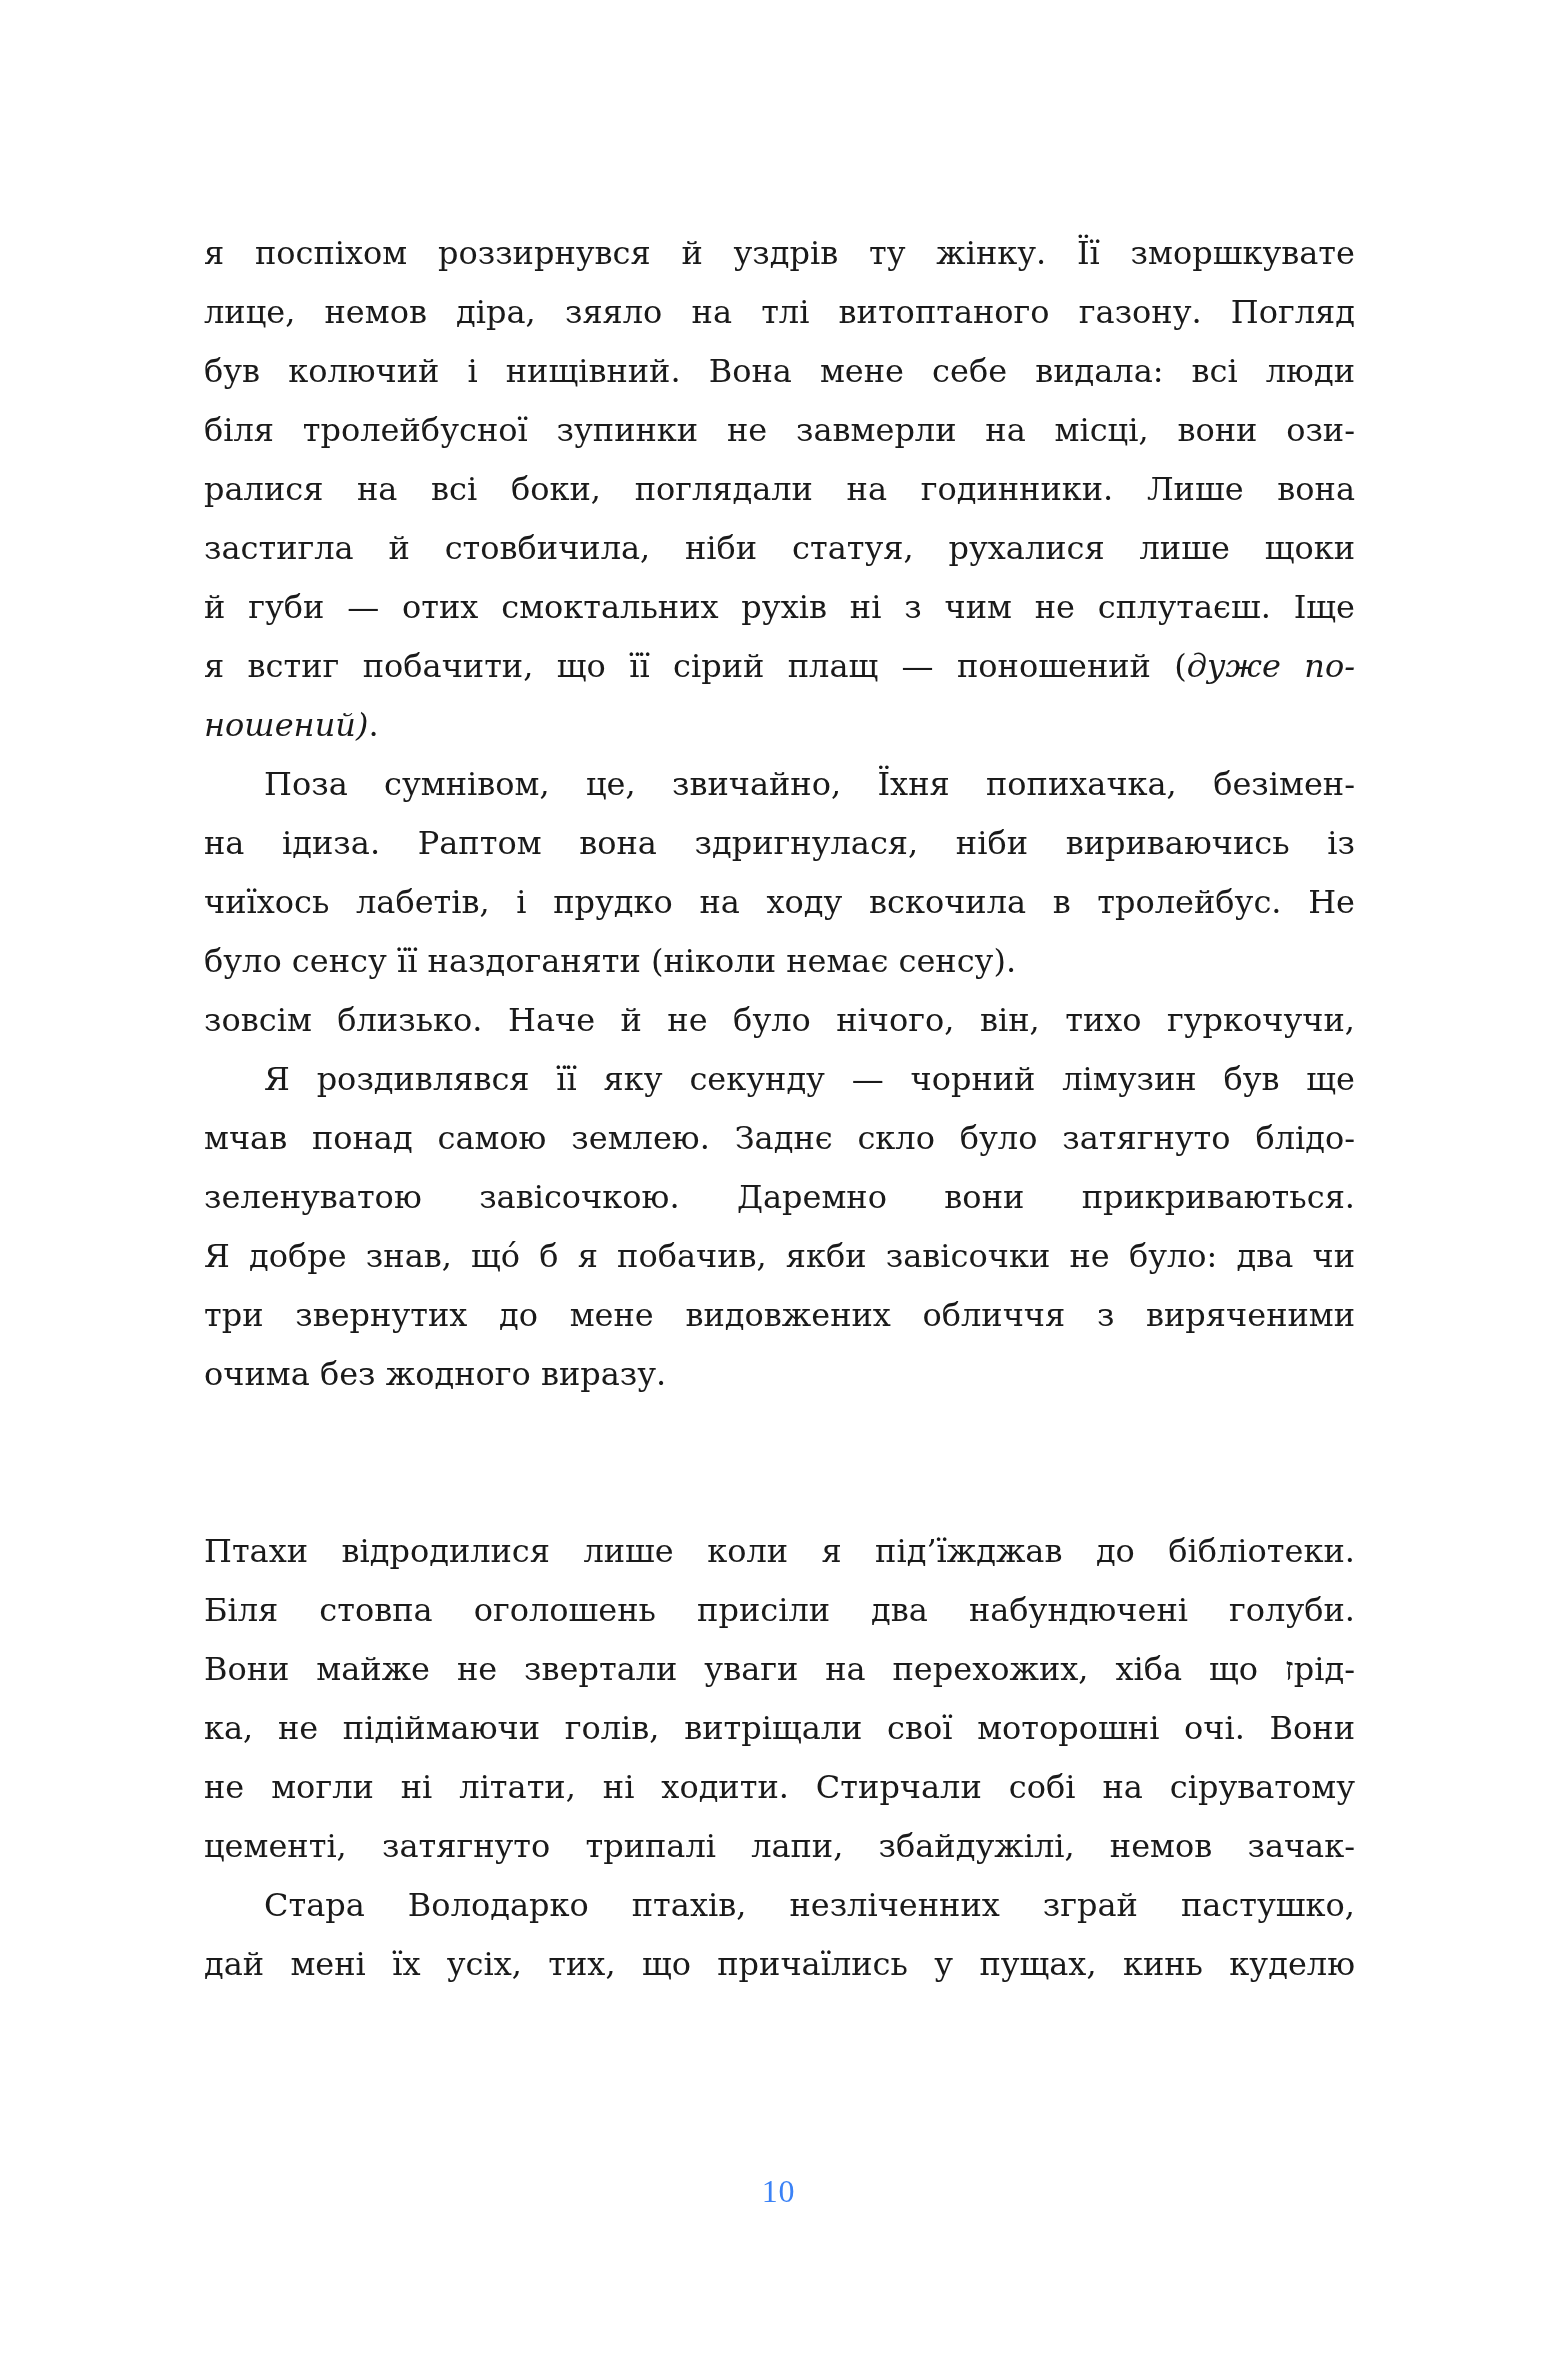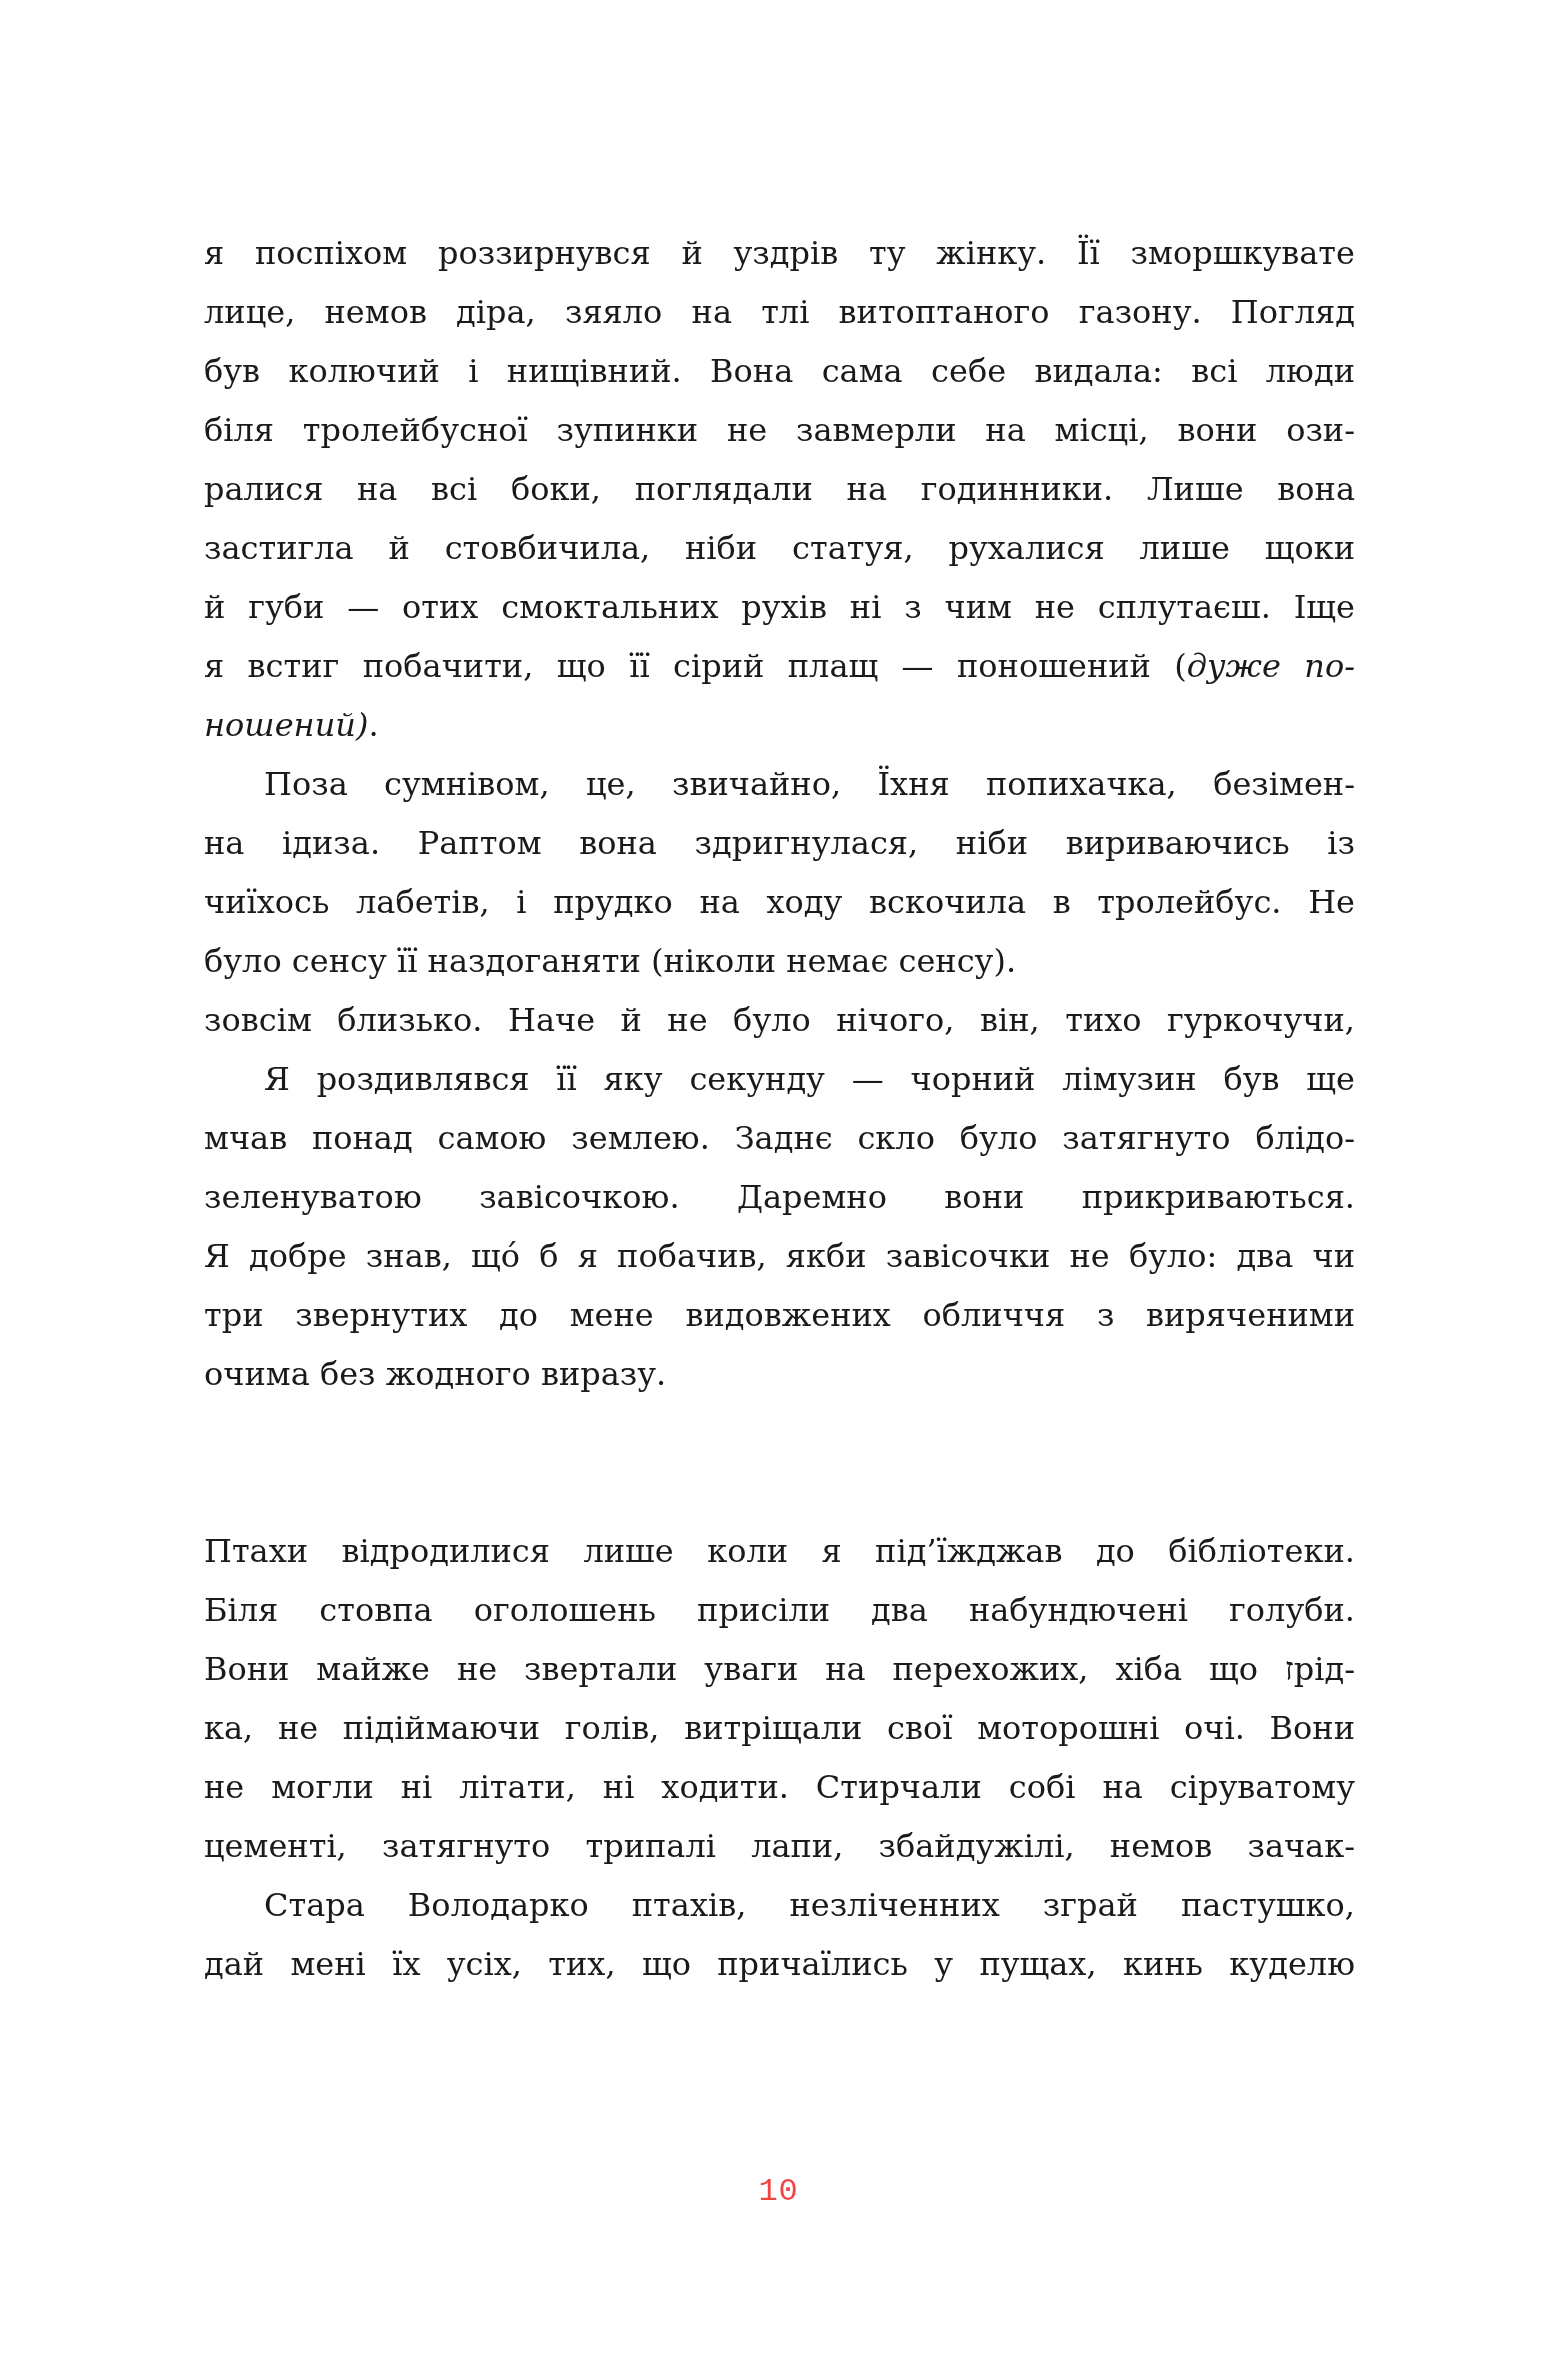--- a/index.html
+++ b/index.html
@@ -51,37 +51,37 @@
     }
     .it {
       font-style: italic;
     }
     .page-number {
       position: absolute;
       left: 698px;
       top: 2172px;
       width: 161px;
       text-align: center;
-      font-family: Liberation Mono, monospace;
+      font-family: Liberation Serif, serif;
       font-size: 32px;
       line-height: 39px;
-      color: #ef4444;
+      color: #3b82f6;
       letter-spacing: 0.8px;
     }
   </style>
 </head>
 <body>
 
 <div class="page">
   <div class="text-block">
 
     <div>
       <span class="line">я поспіхом роззирнувся й уздрів ту жінку. Її зморшкувате</span>
       <span class="line">лице, немов діра, зяяло на тлі витоптаного газону. Погляд</span>
-      <span class="line">був колючий і нищівний. Вона сама себе видала: всі люди</span>
+      <span class="line">був колючий і нищівний. Вона мене себе видала: всі люди</span>
       <span class="line">біля тролейбусної зупинки не завмерли на місці, вони ози-</span>
       <span class="line">ралися на всі боки, поглядали на годинники. Лише вона</span>
       <span class="line">застигла й стовбичила, ніби статуя, рухалися лише щоки</span>
       <span class="line">й губи — отих смоктальних рухів ні з чим не сплутаєш. Іще</span>
       <span class="line"><span>я встиг побачити, що її сірий плащ — поношений (</span><span class="it">дуже по-</span></span>
       <span class="line last"><span class="it">ношений)</span><span>.</span></span>
     </div>
 
     <div>
       <span class="line indent">Поза сумнівом, це, звичайно, Їхня попихачка, безімен-</span>

